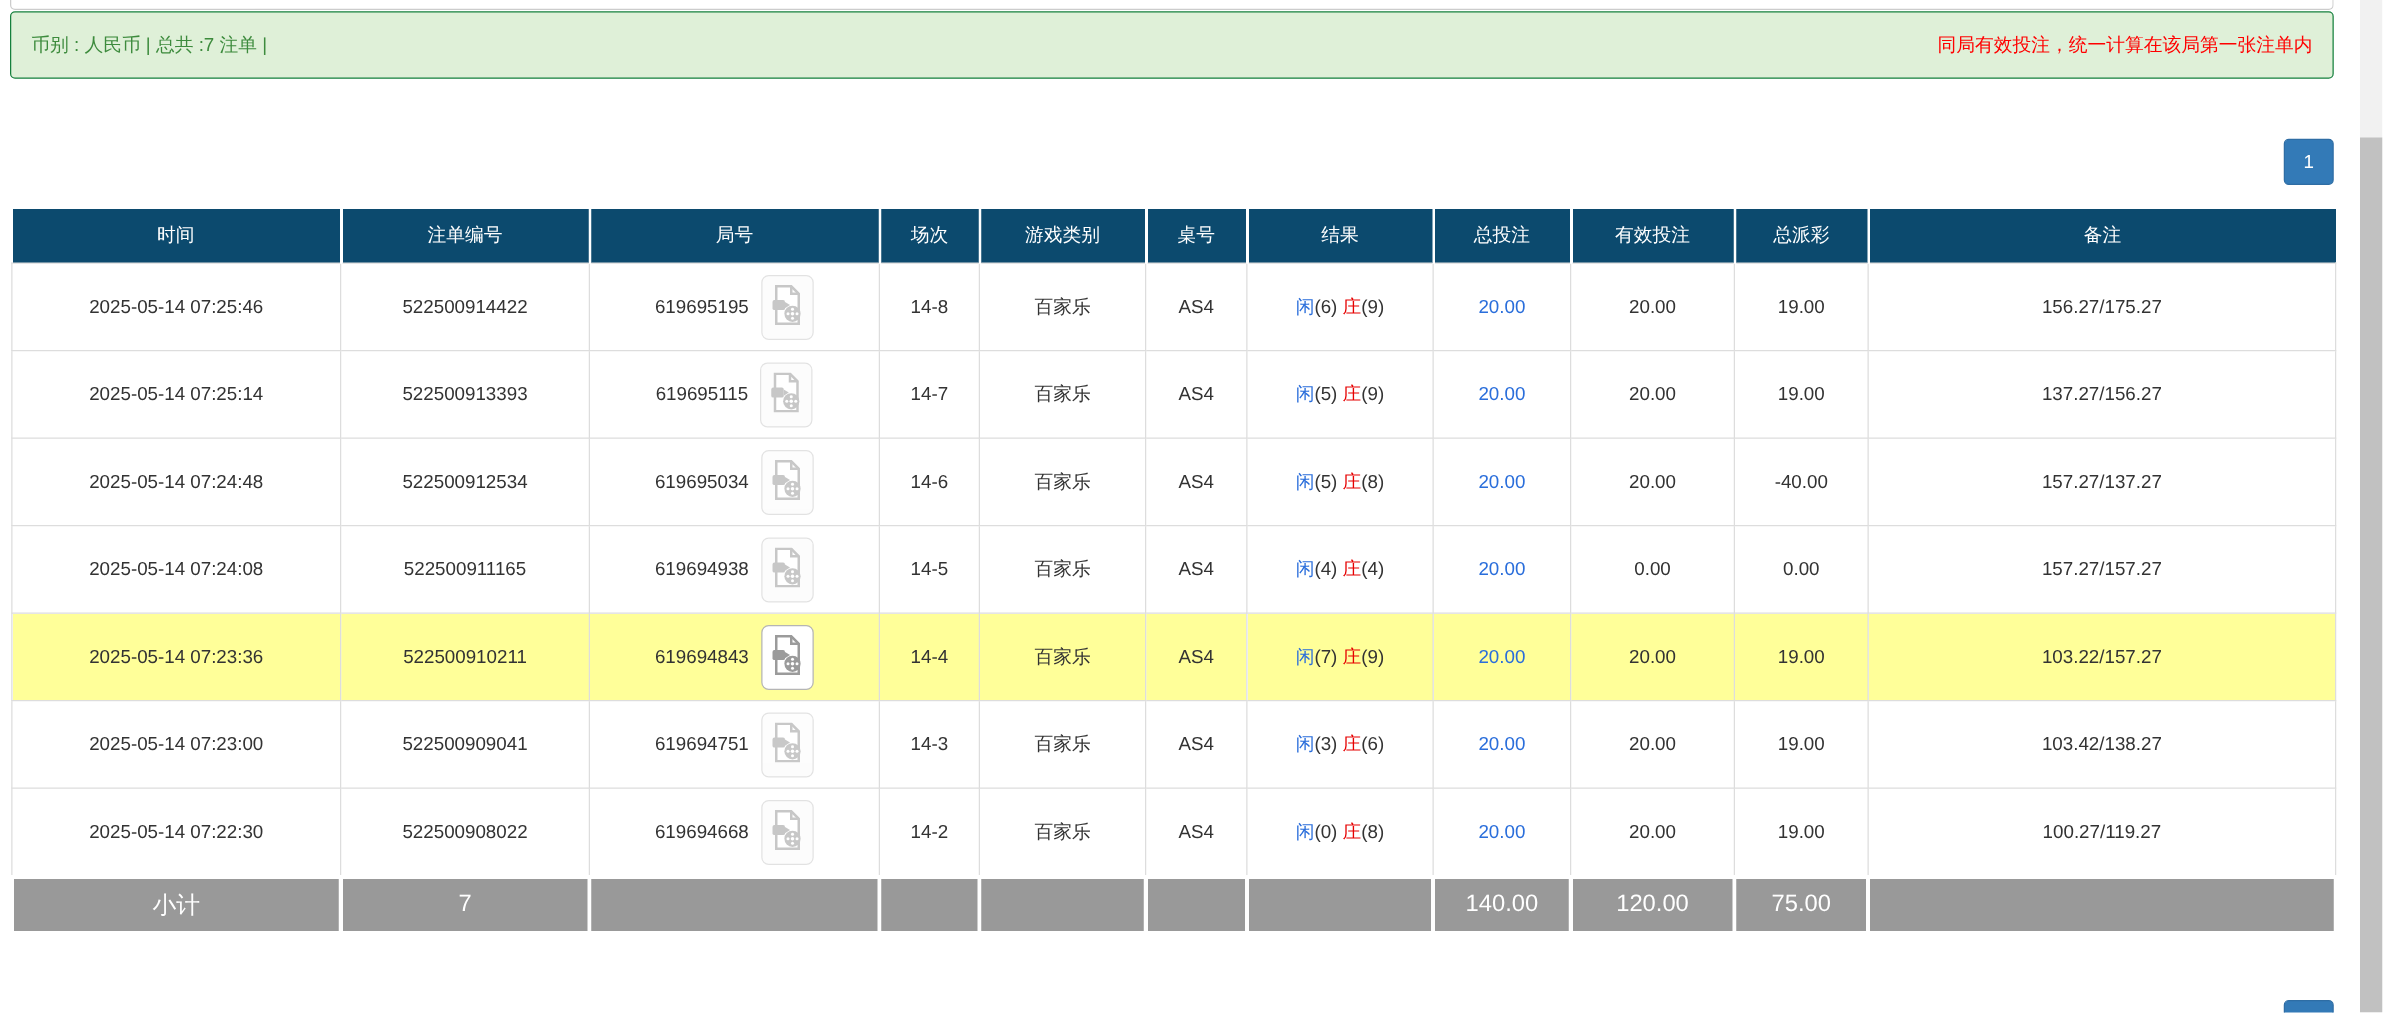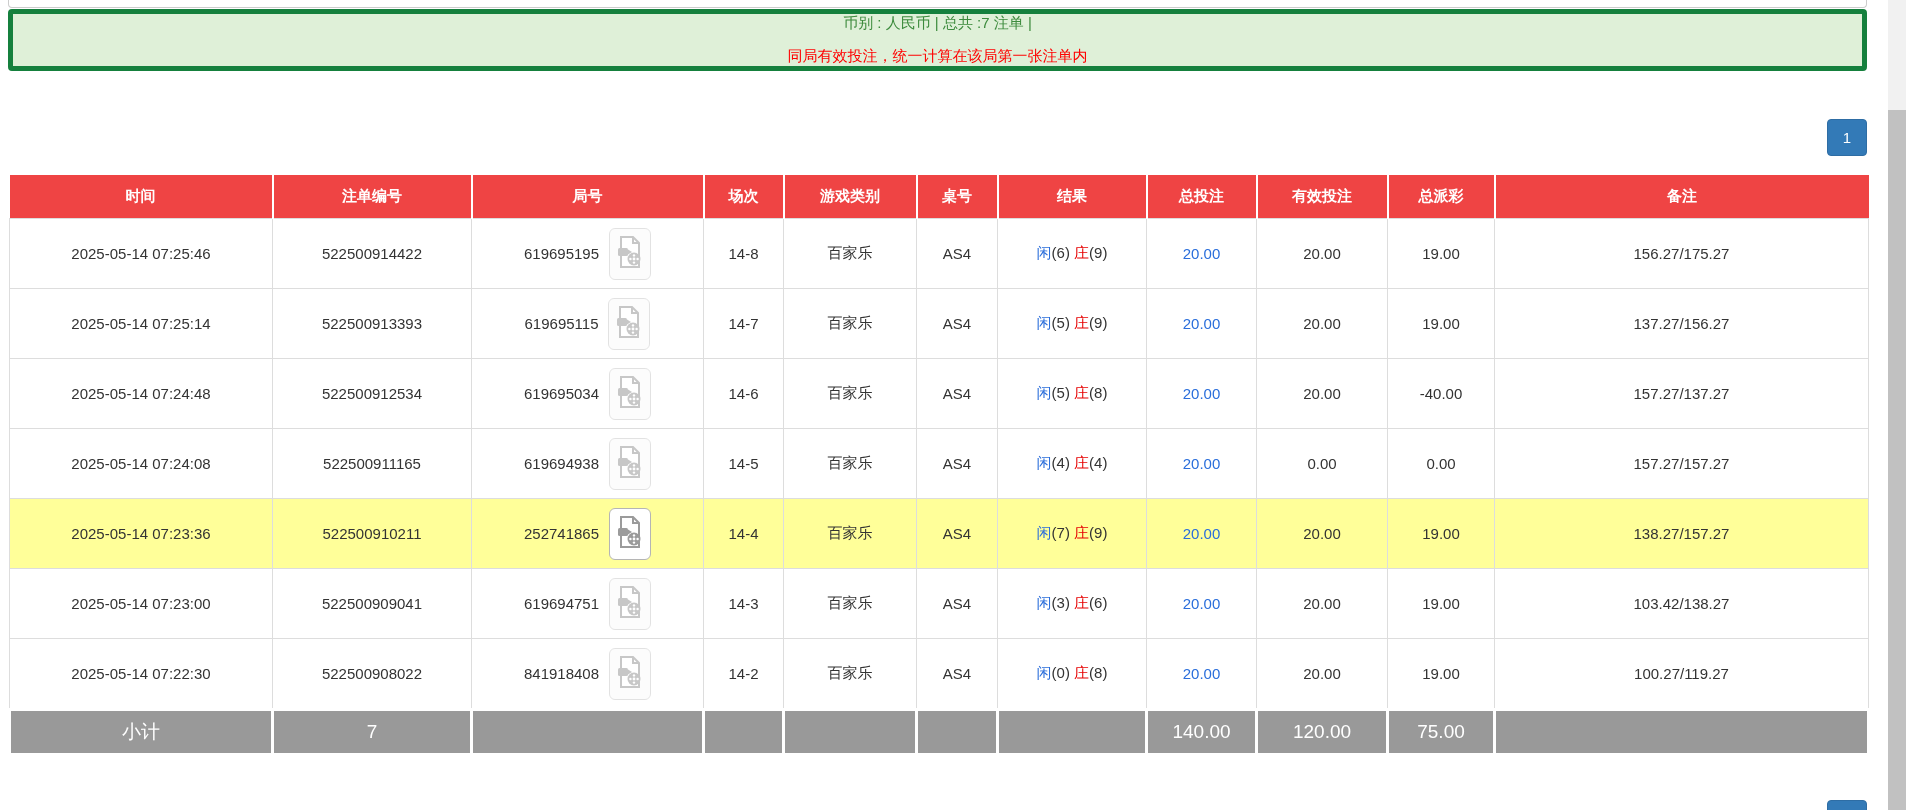--- a/index.html
+++ b/index.html
@@ -7,38 +7,38 @@
     width:1906px;height:810px;overflow:hidden;position:relative;
     background:#fff;font-family:"Liberation Sans",sans-serif;color:#333;
   }
   .content{position:absolute;left:8px;top:0;width:1859px;}
 
   
   .cutoff-panel{height:7px;border:1px solid #ccc;border-top:none;border-radius:0 0 4px 4px;background:#fff;}
 
   
   .banner{
-    margin-top:1px;height:52px;background:#dff0d8;border:5px solid #15803d;border-radius:4px;
+    margin-top:1px;height:52px;background:#dff0d8;border:1px solid #15803d;border-radius:4px;
     color:#3d8b3d;display:flex;align-items:center;justify-content:space-between;
-    padding:0 16px;font-size:15px;flex-direction:column;
+    padding:0 16px;font-size:15px;
   }
   .banner-notice{color:#ff0000;}
 
   
   .pagination-top{display:flex;justify-content:flex-end;margin-top:48px;}
   .page-btn{
     min-width:40px;height:37px;background:#337ab7;border:1px solid #2e6da4;border-radius:4px;
     color:#fff;font-size:15px;font-family:inherit;cursor:pointer;padding:0 12px;
   }
   .pagination-bottom{position:absolute;left:1827px;top:800px;}
 
   
   table.records{margin-top:19px;width:1859px;table-layout:fixed;border-collapse:collapse;}
   .records thead th{
-    background:#ef4444;color:#fff;height:41px;font-size:15px;font-weight:bold;
+    background:#0c4a6e;color:#fff;height:41px;font-size:15px;font-weight:normal;
     border-left:2px solid #fff;overflow:hidden;
   }
   .records thead th:first-child{border-left:none;}
   .records tbody td{
     height:67px;background:#fff;border:1px solid #ddd;text-align:center;
     font-size:15px;color:#333;overflow:hidden;
   }
   .records tbody tr.highlight td{background:#ffff99;}
   .records tfoot td{
     height:40px;background:#999;border:3px solid #fff;color:#fff;
@@ -249,21 +249,21 @@
     <td><a class="bet-link">20.00</a></td>
     <td>0.00</td>
     <td>0.00</td>
     <td>157.27/157.27</td>
   </tr>
         <tr class="highlight">
     <td>2025-05-14 07:23:36</td>
     <td>522500910211</td>
     <td>
       <div class="round-wrap">
-        <span>252741865</span>
+        <span>619694843</span>
         <button class="video-btn" type="button">
           <span>
             <svg width="26" height="32" viewBox="0 0 26 32" aria-hidden="true">
               <path d="M4 1 h12 l6 6 v24 h-18 z" fill="#fff" stroke="#9b9b9b" stroke-width="2"></path>
               <path d="M16 1 v6 h6" fill="none" stroke="#9b9b9b" stroke-width="2"></path>
               <rect x="1" y="12" width="10" height="8" rx="1.5" fill="#9b9b9b"></rect>
               <path d="M11 13.5 l4 2.5 -4 2.5 z" fill="#9b9b9b"></path>
               <circle cx="17" cy="23" r="6.5" fill="#9b9b9b"></circle>
               <circle cx="17" cy="23" r="1.4" fill="#fff"></circle>
               <circle cx="17" cy="19.4" r="1.2" fill="#fff"></circle>
@@ -278,21 +278,21 @@
     <td>14-4</td>
     <td>百家乐</td>
     <td>AS4</td>
     <td>
       <span class="lbl-player">闲</span><span>(7)</span>
       <span class="lbl-banker">庄</span><span>(9)</span>
     </td>
     <td><a class="bet-link">20.00</a></td>
     <td>20.00</td>
     <td>19.00</td>
-    <td>138.27/157.27</td>
+    <td>103.22/157.27</td>
   </tr>
         <tr>
     <td>2025-05-14 07:23:00</td>
     <td>522500909041</td>
     <td>
       <div class="round-wrap">
         <span>619694751</span>
         <button class="video-btn" type="button">
           <span>
             <svg width="26" height="32" viewBox="0 0 26 32" aria-hidden="true">
@@ -321,21 +321,21 @@
     <td><a class="bet-link">20.00</a></td>
     <td>20.00</td>
     <td>19.00</td>
     <td>103.42/138.27</td>
   </tr>
         <tr>
     <td>2025-05-14 07:22:30</td>
     <td>522500908022</td>
     <td>
       <div class="round-wrap">
-        <span>841918408</span>
+        <span>619694668</span>
         <button class="video-btn" type="button">
           <span>
             <svg width="26" height="32" viewBox="0 0 26 32" aria-hidden="true">
               <path d="M4 1 h12 l6 6 v24 h-18 z" fill="#fff" stroke="#9b9b9b" stroke-width="2"></path>
               <path d="M16 1 v6 h6" fill="none" stroke="#9b9b9b" stroke-width="2"></path>
               <rect x="1" y="12" width="10" height="8" rx="1.5" fill="#9b9b9b"></rect>
               <path d="M11 13.5 l4 2.5 -4 2.5 z" fill="#9b9b9b"></path>
               <circle cx="17" cy="23" r="6.5" fill="#9b9b9b"></circle>
               <circle cx="17" cy="23" r="1.4" fill="#fff"></circle>
               <circle cx="17" cy="19.4" r="1.2" fill="#fff"></circle>

